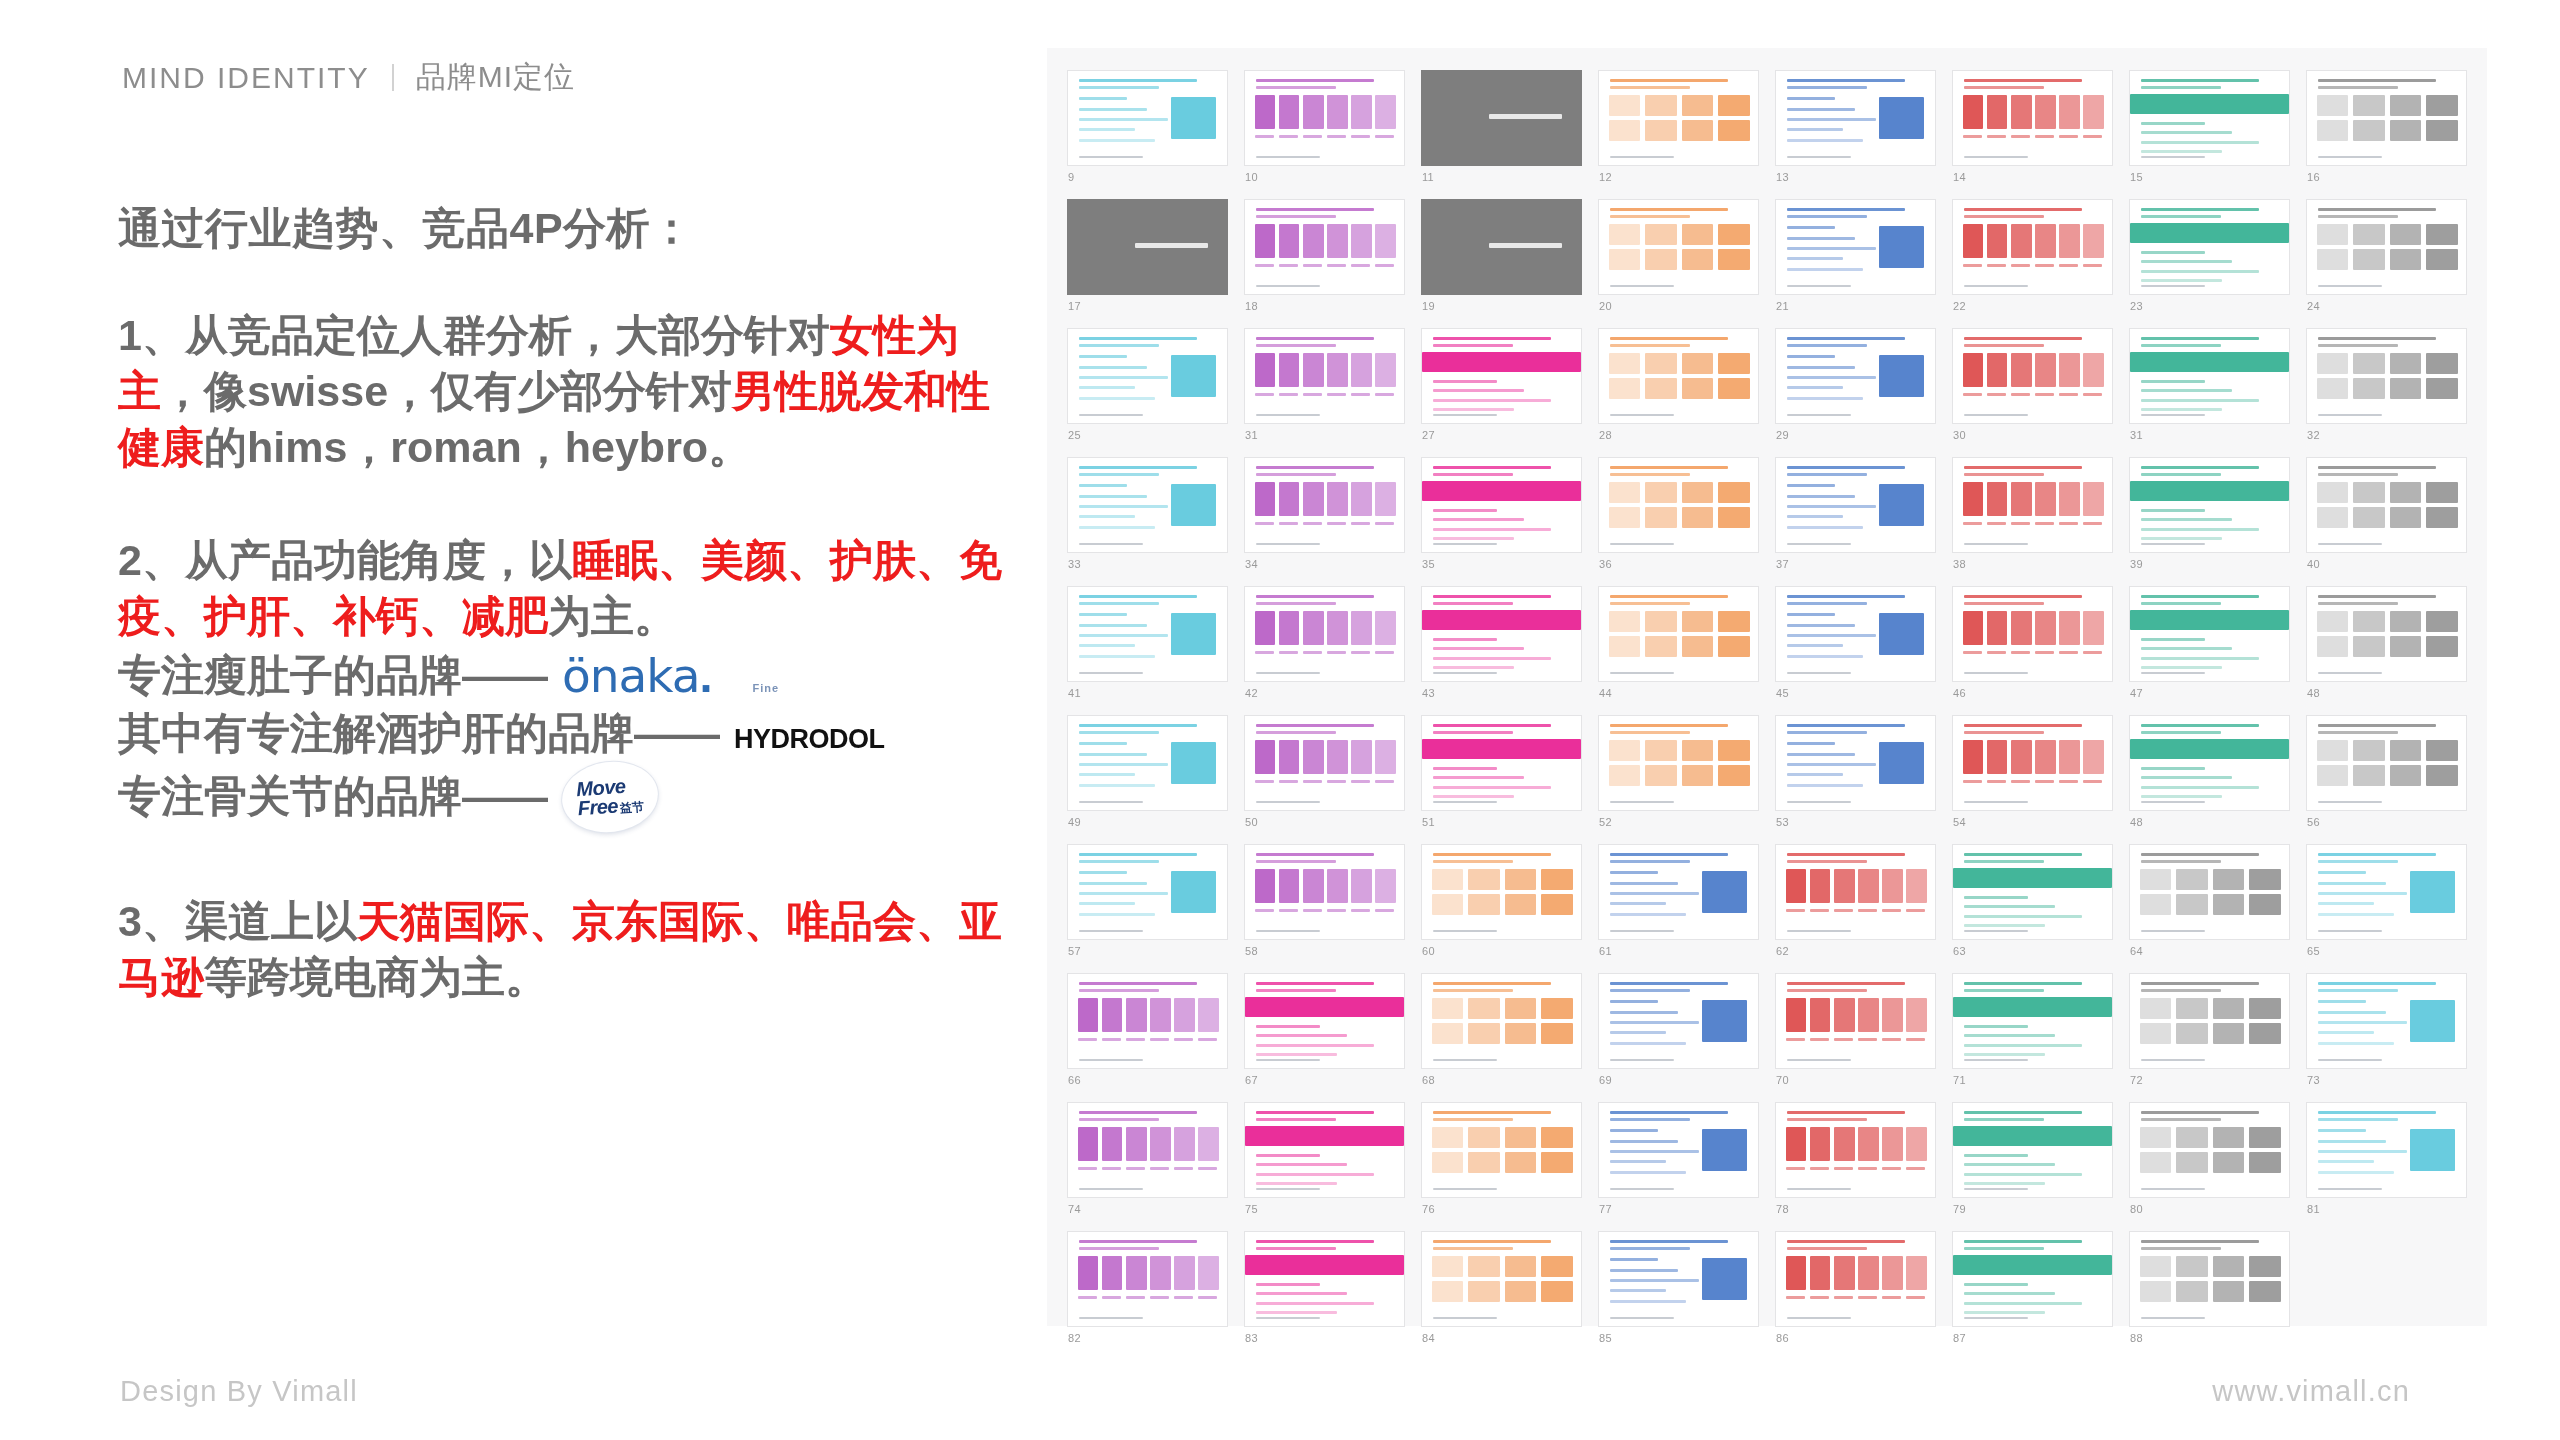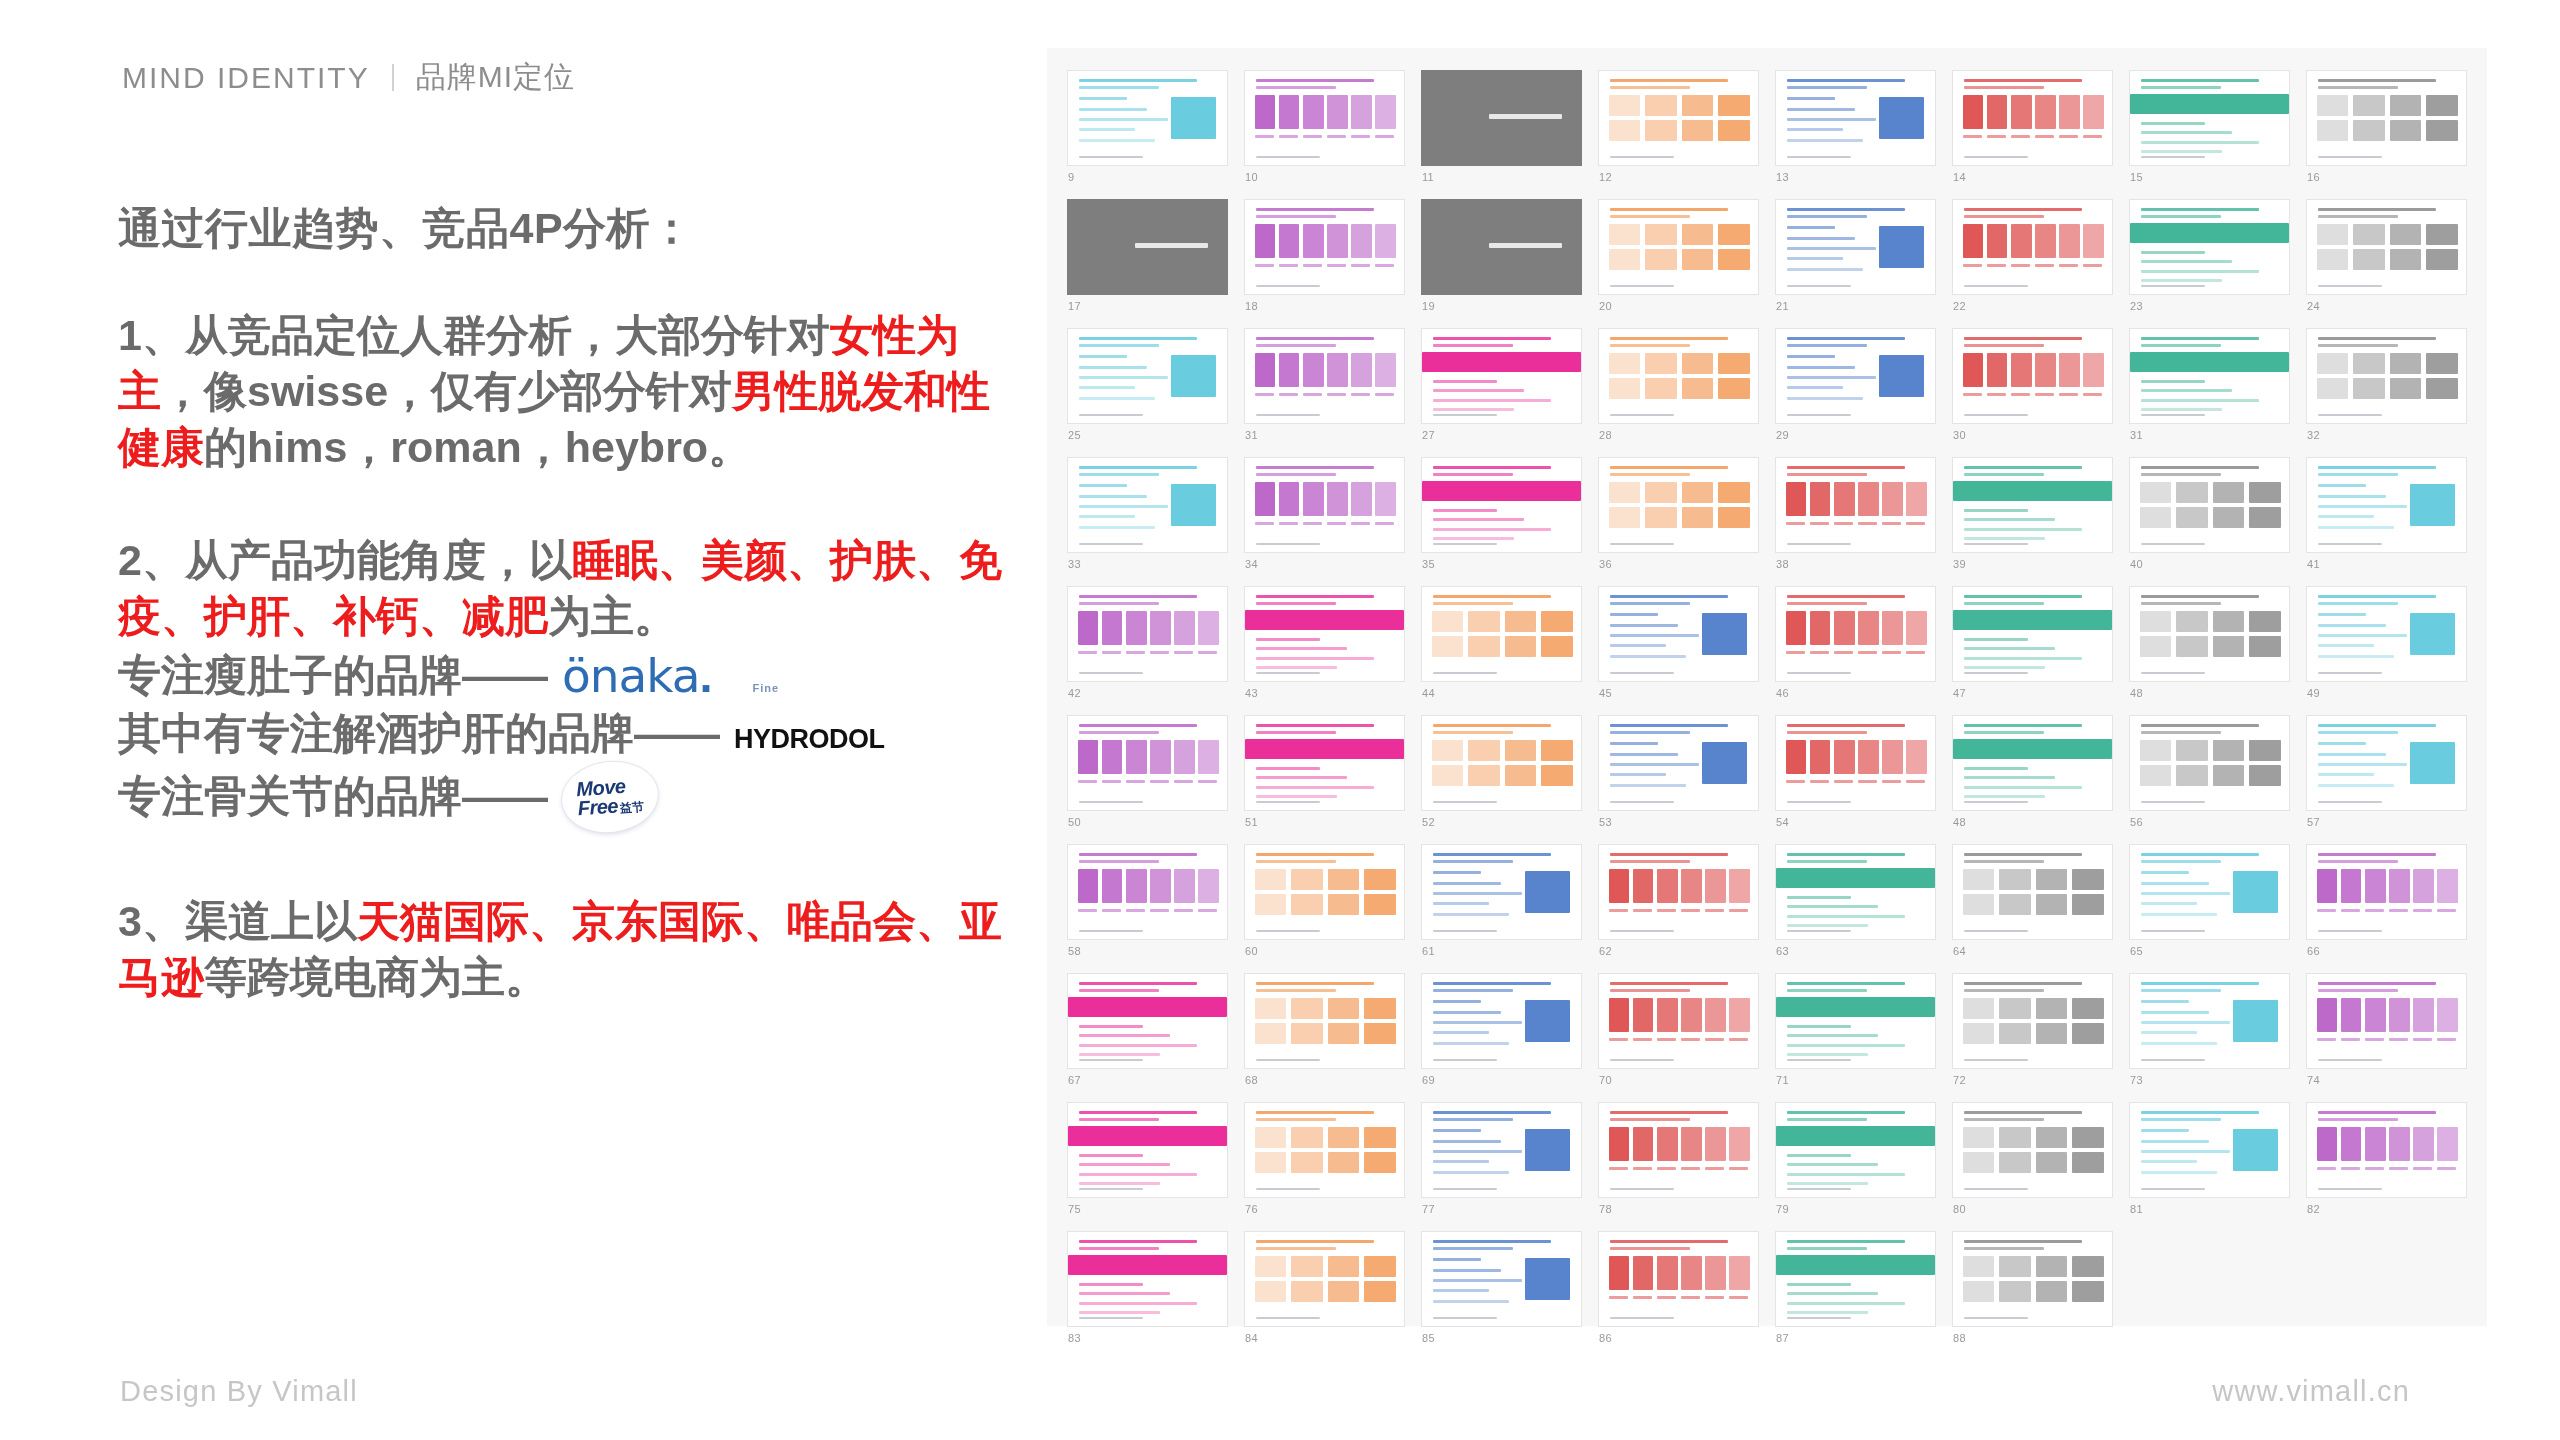--- a/index.html
+++ b/index.html
@@ -612,20 +612,34 @@
             <div class="tband" style="left: 6%; top: 52%; width: 20%; height: 22%; background: rgb(240, 138, 60); opacity: 0.25;"></div>
             <div class="tband" style="left: 29%; top: 52%; width: 20%; height: 22%; background: rgb(240, 138, 60); opacity: 0.41;"></div>
             <div class="tband" style="left: 52%; top: 52%; width: 20%; height: 22%; background: rgb(240, 138, 60); opacity: 0.57;"></div>
             <div class="tband" style="left: 75%; top: 52%; width: 20%; height: 22%; background: rgb(240, 138, 60); opacity: 0.73;"></div>
             <div class="tl" style="left: 7%; bottom: 7%; width: 40%; height: 2px; background: rgb(200, 204, 210);"></div>
           </div>
           <div class="cap">36</div>
         </div>
         <div class="cell">
           <div class="thumb">
+            <div class="tl" style="left: 7%; top: 9%; width: 74%; height: 3px; background: rgb(58, 111, 196); opacity: 0.75;"></div>
+            <div class="tl" style="left: 7%; top: 16%; width: 50%; height: 3px; background: rgb(58, 111, 196); opacity: 0.55;"></div>
+            <div class="tl" style="left: 7%; top: 28%; width: 30%; height: 3px; background: rgb(58, 111, 196); opacity: 0.55;"></div>
+            <div class="tl" style="left: 7%; top: 39%; width: 43%; height: 3px; background: rgb(58, 111, 196); opacity: 0.49;"></div>
+            <div class="tl" style="left: 7%; top: 50%; width: 56%; height: 3px; background: rgb(58, 111, 196); opacity: 0.43;"></div>
+            <div class="tl" style="left: 7%; top: 61%; width: 35%; height: 3px; background: rgb(58, 111, 196); opacity: 0.37;"></div>
+            <div class="tl" style="left: 7%; top: 72%; width: 48%; height: 3px; background: rgb(58, 111, 196); opacity: 0.31;"></div>
+            <div class="tband" style="right: 7%; top: 28%; width: 28%; height: 44%; background: rgb(58, 111, 196); opacity: 0.85;"></div>
+            <div class="tl" style="left: 7%; bottom: 7%; width: 40%; height: 2px; background: rgb(200, 204, 210);"></div>
+          </div>
+          <div class="cap">37</div>
+        </div>
+        <div class="cell">
+          <div class="thumb">
             <div class="tl" style="left: 7%; top: 9%; width: 74%; height: 3px; background: rgb(217, 58, 58); opacity: 0.75;"></div>
             <div class="tl" style="left: 7%; top: 16%; width: 50%; height: 3px; background: rgb(217, 58, 58); opacity: 0.55;"></div>
             <div class="tband" style="left: 6%; top: 26%; width: 13%; height: 36%; background: rgb(217, 58, 58); opacity: 0.85;"></div>
             <div class="tl" style="left: 6%; top: 68%; width: 12%; height: 3px; background: rgb(217, 58, 58); opacity: 0.5;"></div>
             <div class="tband" style="left: 21.2%; top: 26%; width: 13%; height: 36%; background: rgb(217, 58, 58); opacity: 0.77;"></div>
             <div class="tl" style="left: 21.2%; top: 68%; width: 12%; height: 3px; background: rgb(217, 58, 58); opacity: 0.5;"></div>
             <div class="tband" style="left: 36.4%; top: 26%; width: 13%; height: 36%; background: rgb(217, 58, 58); opacity: 0.69;"></div>
             <div class="tl" style="left: 36.4%; top: 68%; width: 12%; height: 3px; background: rgb(217, 58, 58); opacity: 0.5;"></div>
             <div class="tband" style="left: 51.6%; top: 26%; width: 13%; height: 36%; background: rgb(217, 58, 58); opacity: 0.61;"></div>
             <div class="tl" style="left: 51.6%; top: 68%; width: 12%; height: 3px; background: rgb(217, 58, 58); opacity: 0.5;"></div>

